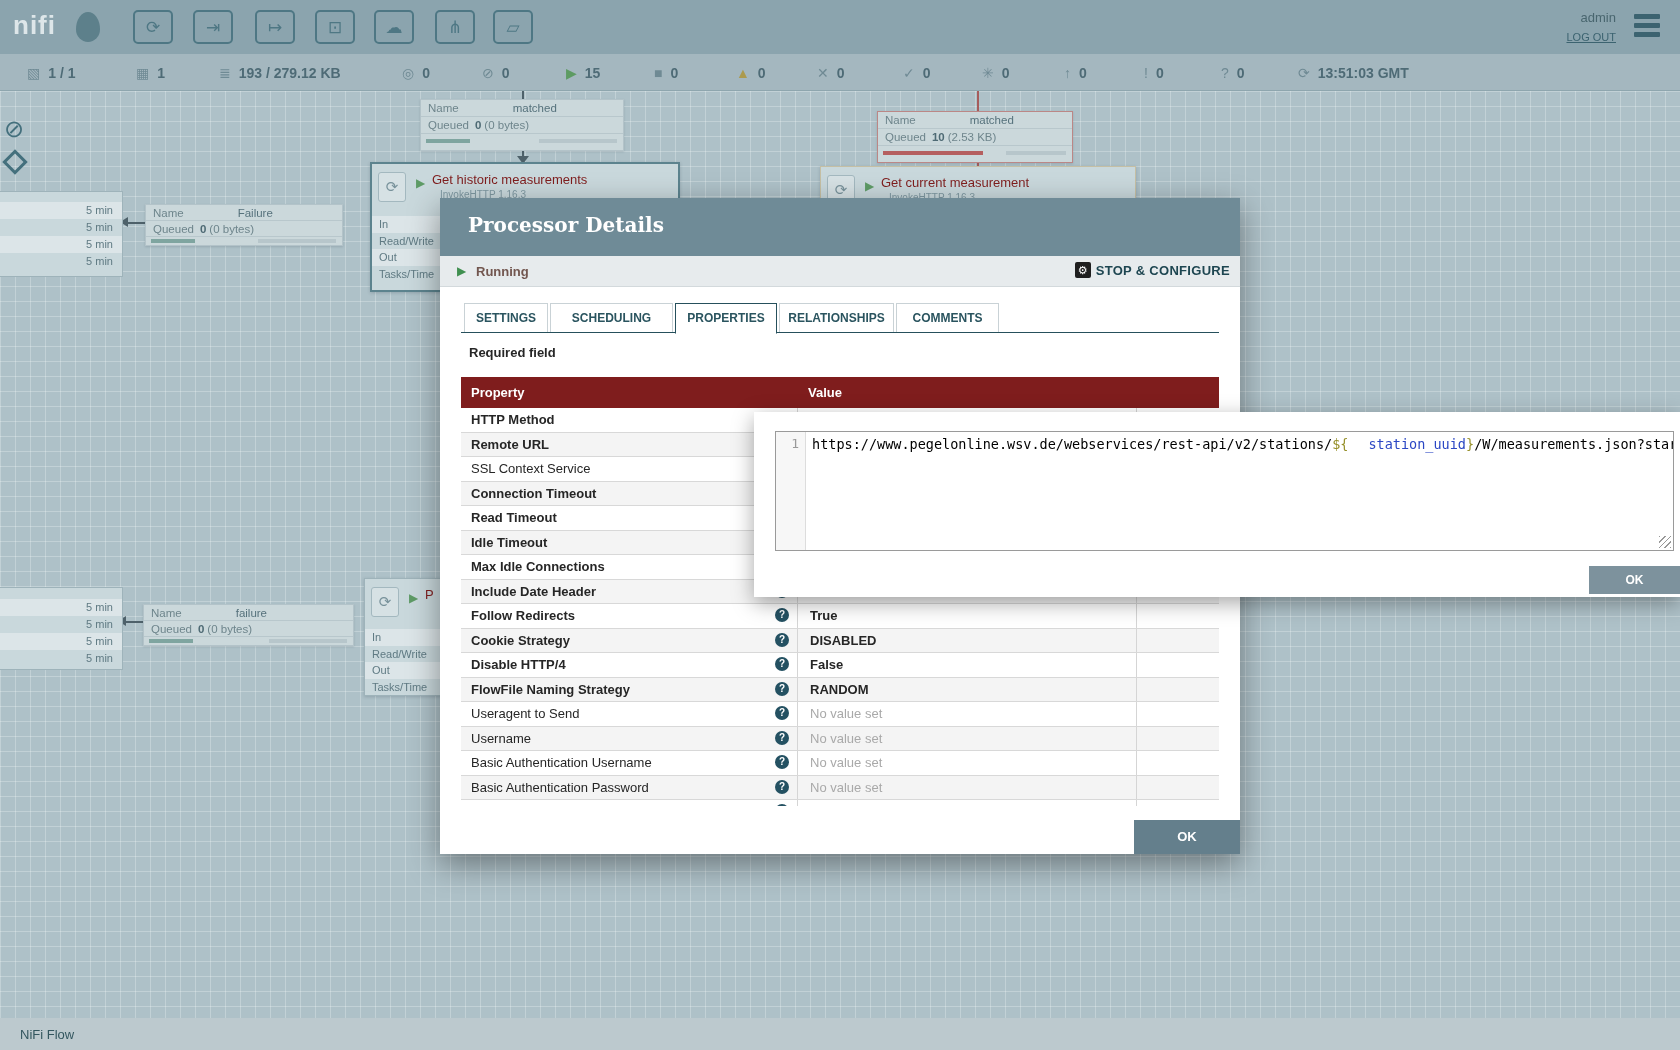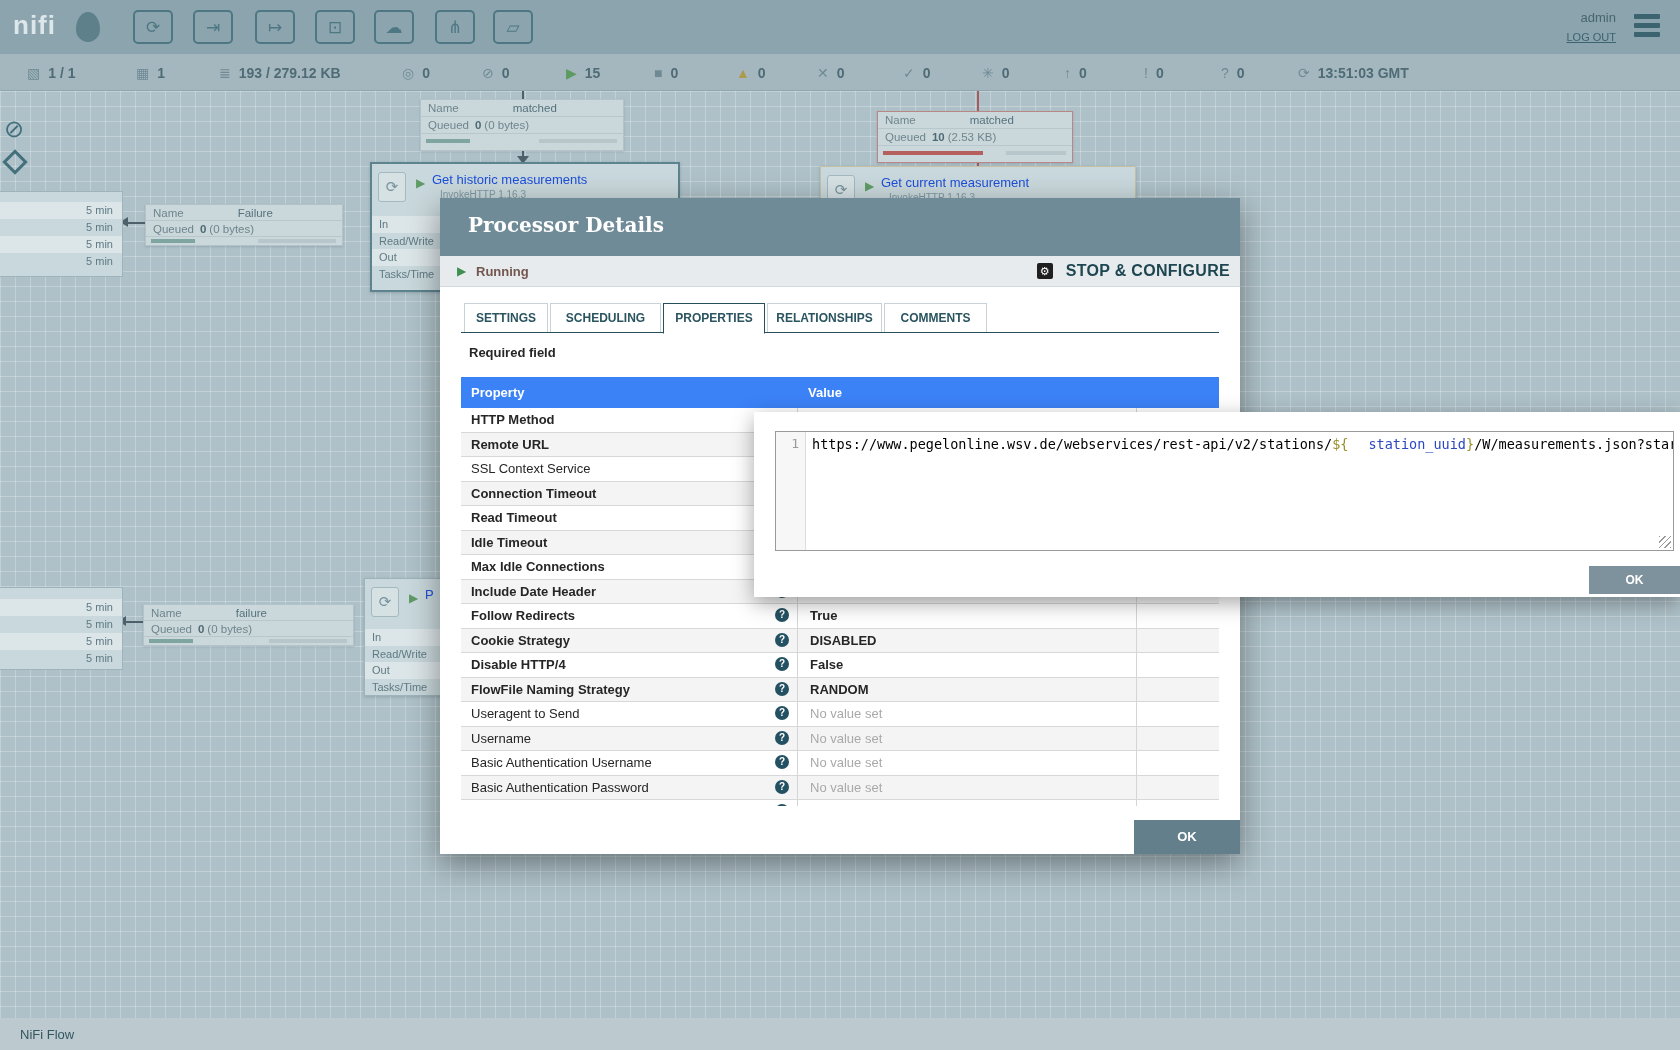--- a/index.html
+++ b/index.html
@@ -31,21 +31,21 @@
     background-image:linear-gradient(rgba(255,255,255,.25) 1px,transparent 1px),linear-gradient(90deg,rgba(255,255,255,.25) 1px,transparent 1px);
     background-size:15px 15px; }
   #footer { position:absolute; left:0; top:1018px; width:1680px; height:32px; background:#bcc9ce; display:flex; align-items:center; }
   #breadcrumb { margin-left:20px; font-size:13px; color:#33565f; }
 
   .proc { position:absolute; background:#c9d8dc; border:1px solid #9eb3ba; box-shadow:0 1px 3px rgba(60,80,90,.25); }
   .proc.sel { border:2px solid #5c838e; }
   .proc.warm { border:1px solid #c5bfa4; }
   .proc-ico { position:absolute; left:6px; top:8px; width:28px; height:30px; background:#d6e1e4; border:1px solid #a3b8bf; border-radius:3px; display:flex; align-items:center; justify-content:center; font-size:15px; color:#78929b; }
   .proc-play { position:absolute; left:44px; top:12px; font-size:12px; color:#5e9b66; }
-  .proc-title { position:absolute; left:60px; top:8px; font-size:13px; font-weight:500; color:#1d4ed8; }
+  .proc-title { position:absolute; left:60px; top:8px; font-size:13px; font-weight:500; color:#7f1d1d; }
   .proc-type  { position:absolute; left:68px; top:25px; font-size:10px; color:#7e98a1; }
   .proc-stats { position:absolute; left:0; right:0; }
   .proc-stat-row { height:16.5px; font-size:11px; color:#5f7a83; padding-left:7px; line-height:16.5px; }
   .proc-stat-row:nth-child(odd) { background:rgba(255,255,255,.35); }
 
   .pbox { position:absolute; background:#c9d8dc; border:1px solid #9eb3ba; }
   .pbox .minrow { height:17px; font-size:11px; color:#5f7a83; text-align:right; padding-right:9px; line-height:17px; }
   .pbox .minrow:nth-child(odd) { background:rgba(255,255,255,.35); }
 
   .conn { position:absolute; background:#cbd8db; border:1px solid #b3c3c9; box-shadow:0 1px 2px rgba(60,80,90,.2); font-size:11.5px; }
@@ -70,31 +70,31 @@
 
   
   #dialog { position:absolute; left:440px; top:198px; width:800px; height:656px; background:#fff; box-shadow:0 10px 30px rgba(0,0,0,.4); z-index:10; }
   #dlg-header { position:absolute; left:0; top:0; width:800px; height:58px; background:#6f8b97; }
   #dlg-title { position:absolute; left:28px; top:15px; font-family:"DejaVu Serif",serif; font-size:20px; font-weight:bold; color:#ffffff; }
   #dlg-status { position:absolute; left:0; top:58px; width:800px; height:31px; background:#e7ebed; border-bottom:1px solid #d3d9dc; }
   #dlg-run-ico { position:absolute; left:17px; top:8px; font-size:12px; color:#3f8f4f; }
   #dlg-run-txt { position:absolute; left:36px; top:8px; font-size:13px; font-weight:bold; color:#72564f; }
   #stop-cfg { position:absolute; right:10px; top:6px; display:flex; align-items:center; gap:5px; cursor:pointer; }
   #stop-cfg-ico { width:16px; height:16px; background:#1f1f1f; border-radius:2px; color:#fff; font-size:11px; display:flex; align-items:center; justify-content:center; }
-  #stop-cfg-txt { font-size:16px; font-weight:bold; color:#1e4651; letter-spacing:.3px;margin-left:8px; }
+  #stop-cfg-txt { font-size:13px; font-weight:bold; color:#1e4651; letter-spacing:.3px; }
 
   #tabs { position:absolute; left:24px; top:105px; height:30px; display:flex; }
   #tabs-underline { position:absolute; left:21px; top:134px; width:758px; height:1px; background:#26505c; }
   .tab { height:30px; line-height:28px; text-align:center; font-size:12px; font-weight:bold; color:#2a545f; background:#fff; border:1px solid #c9d2d6; margin-right:2px; cursor:pointer; }
   .tab.active { border:1px solid #26505c; border-bottom:1px solid #fff; position:relative; z-index:2; height:31px; }
 
   #required-label { position:absolute; left:29px; top:147px; font-size:13px; font-weight:bold; color:#262626; }
 
   #ptable { position:absolute; left:21px; top:179px; width:758px; height:429px; overflow:hidden; }
-  #ptable-head { height:31px; background:#3b82f6; display:flex; }
+  #ptable-head { height:31px; background:#7f1d1d; display:flex; }
   .th { color:#fff; font-size:13px; font-weight:bold; line-height:31px; padding-left:10px; }
   .th-prop { width:337px; } .th-val { width:339px; } .th-x { flex:1; }
   .prow { height:24.5px; display:flex; border-bottom:1px solid #d8d8d8; background:#fff; }
   .prow.even { background:#f4f4f4; }
   .pcell { width:337px; position:relative; border-right:1px solid #d5d5d5; }
   .pname { position:absolute; left:10px; top:4px; font-size:13px; color:#262626; }
   .pname.req { font-weight:bold; }
   .help-ico { position:absolute; right:8px; top:4px; width:14px; height:14px; border-radius:50%; background:#245162; color:#fff; font-size:10px; font-weight:bold; text-align:center; line-height:14px; cursor:pointer; }
   .vcell { width:339px; position:relative; border-right:1px solid #d5d5d5; }
   .vtext { position:absolute; left:12px; top:4px; font-size:13px; }
@@ -318,21 +318,21 @@
     <span id="dlg-run-ico">▶</span>
     <span id="dlg-run-txt">Running</span>
     <div id="stop-cfg">
       <div id="stop-cfg-ico">⚙</div>
       <span id="stop-cfg-txt">STOP &amp; CONFIGURE</span>
     </div>
   </div>
 
   <div id="tabs">
       <div class="tab" style="width: 84px;">SETTINGS</div>
-      <div class="tab" style="width: 111px;">SCHEDULING</div>
+      <div class="tab" style="width: 123px;">SCHEDULING</div>
       <div class="tab active" style="width: 102px;">PROPERTIES</div>
       <div class="tab" style="width: 115px;">RELATIONSHIPS</div>
       <div class="tab" style="width: 103px;">COMMENTS</div>
     </div>
   <div id="tabs-underline"></div>
 
   <div id="required-label">Required field</div>
 
   <div id="ptable">
     <div id="ptable-head">

